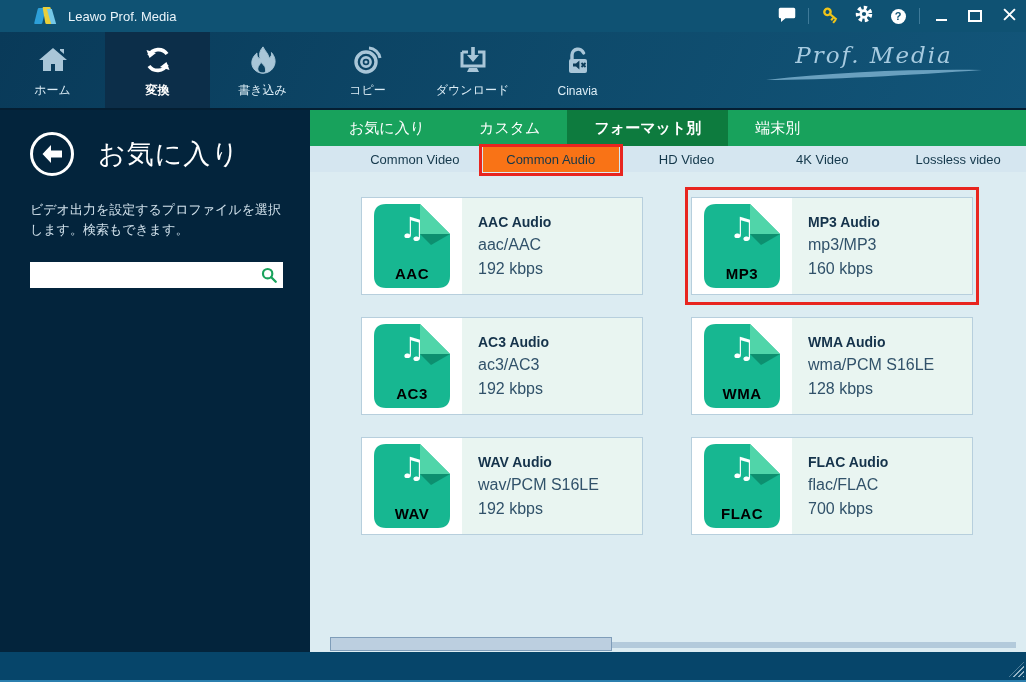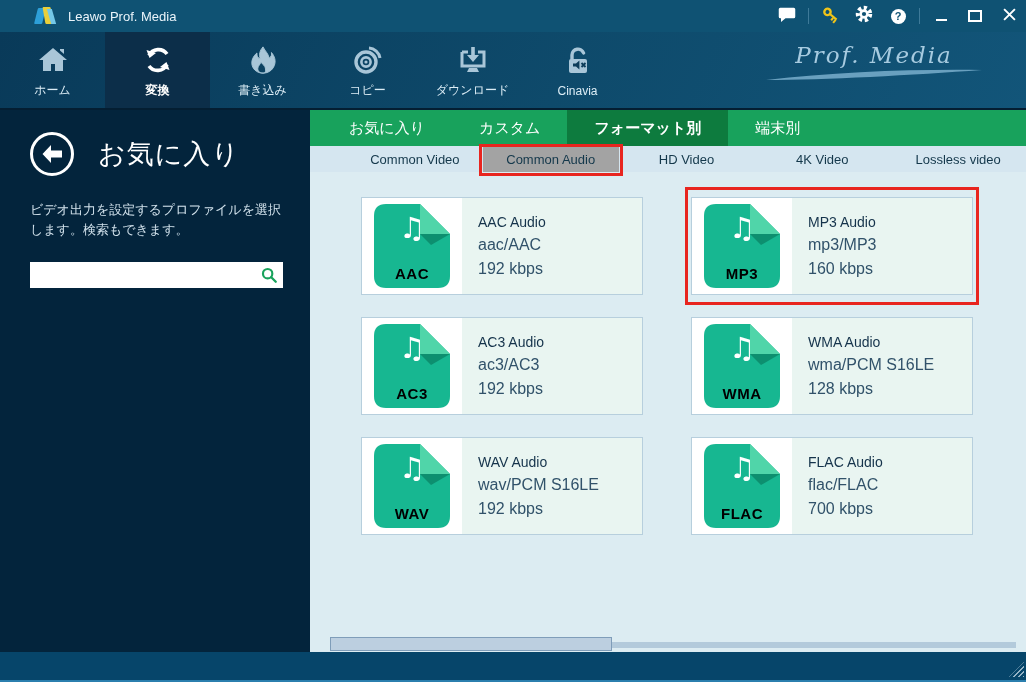--- a/index.html
+++ b/index.html
@@ -46,27 +46,27 @@
   .search-input{flex:1;border:none;outline:none;height:22px;margin-left:6px;font-size:13px;
     font-family:"Liberation Sans","DejaVu Sans",sans-serif;background:transparent;}
   .search-ic{width:22px;display:flex;align-items:center;justify-content:center;margin-right:3px;}
   
   .rightpane{position:absolute;top:110px;left:310px;right:0;bottom:30px;display:flex;flex-direction:column;z-index:5;}
   .cat-tabs{height:36px;background:#18a25c;display:flex;padding-left:12px;flex:none;}
   .cat-tab{padding:0 27px;display:flex;align-items:center;color:#fff;font-size:15px;}
   .cat-tab.selected{background:#0d7b3e;font-weight:bold;}
   .fmt-tabs{height:26px;background:#d5e6f0;display:flex;flex:none;padding-left:37px;}
   .fmt-tab{flex:1;display:flex;align-items:center;justify-content:center;font-size:13px;color:#14384b;position:relative;}
-  .fmt-tab.selected{background:#a3a3a3;}
+  .fmt-tab.selected{background:#f97316;}
   .content{flex:1;background:#dcecf2;position:relative;padding:25px 0 0 51px;overflow:hidden;}
   .grid{display:grid;grid-template-columns:282px 282px;gap:22px 48px;}
   .card{width:282px;height:98px;background:#e9f5f1;border:1px solid #b7cfdd;box-sizing:border-box;display:flex;position:relative;}
   .icon-zone{width:100px;background:#fff;display:flex;align-items:center;justify-content:center;flex:none;}
   .text-zone{flex:1;padding:16px 0 0 16px;}
-  .p-title{font-size:14px;font-weight:normal;color:#15334b;margin-bottom:6px;}
+  .p-title{font-size:14px;font-weight:bold;color:#15334b;margin-bottom:6px;}
   .p-codec,.p-rate{font-size:16px;color:#31526a;margin-bottom:6px;}
   .doc{width:76px;height:84px;position:relative;}
   .doc svg{position:absolute;inset:0;}
   .doc .note{position:absolute;top:10px;left:0;right:0;text-align:center;color:#fff;font-size:29px;
     font-family:"DejaVu Sans",sans-serif;line-height:1;}
   .doc .badge{position:absolute;bottom:6px;left:0;right:0;text-align:center;color:#000000;font-size:15px;font-weight:bold;letter-spacing:0.5px;}
   .annotation-box{display:none;}
   .card .annotation-box{position:absolute;inset:-11px -7px;border:3px solid #e8251f;pointer-events:none;z-index:6;}
   .card.annotated .annotation-box{display:block;}
   .fmt-tab .annotation-box{position:absolute;inset:-2px -4px -4px -4px;border:3px solid #e8251f;pointer-events:none;z-index:6;}

